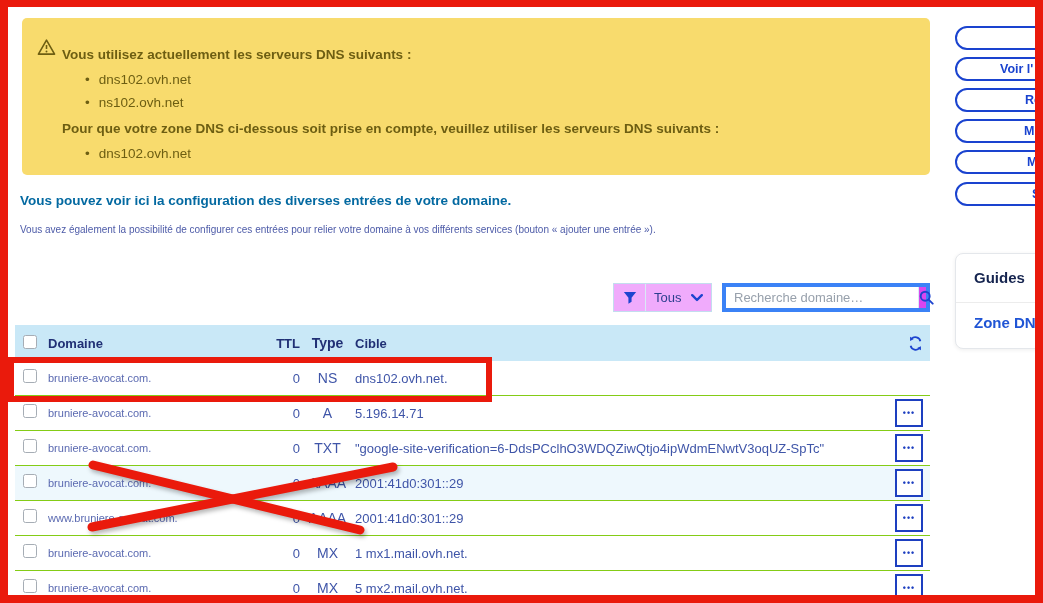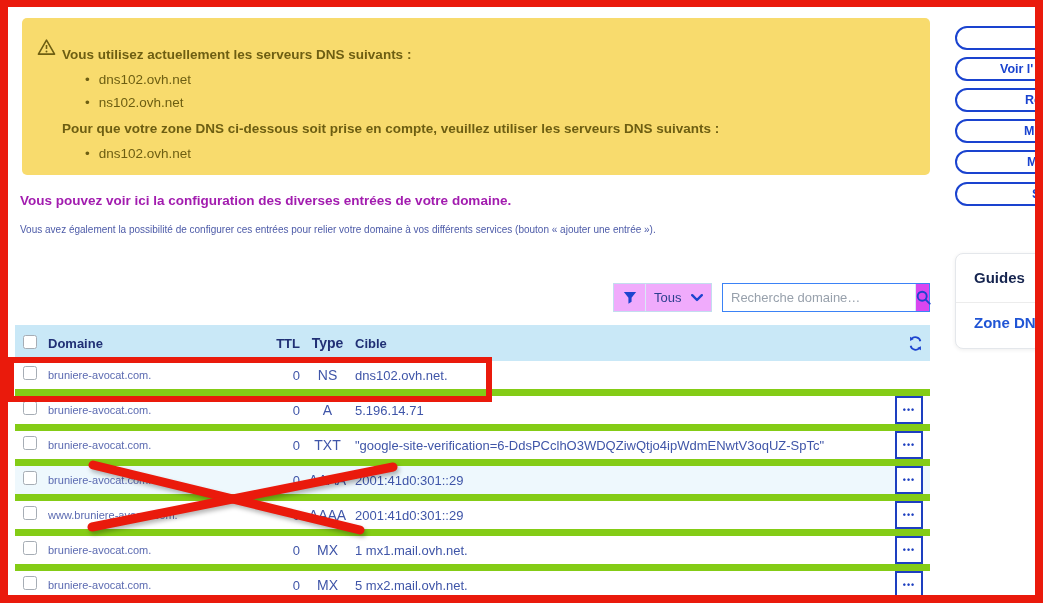--- a/index.html
+++ b/index.html
@@ -15,43 +15,43 @@
     background:#f8db6d; border-radius:5px; color:#6d5e12;
     font-size:13.5px; padding:21px 20px 0 40px;
   }
   .banner .warn-ico { position:absolute; left:15px; top:20px; width:19px; height:18px; }
   .banner .b-bold { font-weight:bold;margin-top:8px; }
   .banner .b-list { margin:6px 0 0 23px; }
   .banner .b-item { line-height:23px; }
   .banner .b-item::before { content:"•"; margin-right:9px; }
   .banner .b-line2 { margin-top:7px; }
   
-  .intro1 { position:absolute; left:20px; top:193px; font-size:13.5px; font-weight:bold; color:#a21caf; }
+  .intro1 { position:absolute; left:20px; top:193px; font-size:13.5px; font-weight:bold; color:#0369a1; }
   .intro2 { position:absolute; left:20px; top:224px; font-size:10px; color:#4d5ba8; }
   
   .filterbox {
     position:absolute; left:613px; top:283px; width:99px; height:29px;
     border:1px solid #c3ddee; background:#f0abfc; display:flex; align-items:stretch;
   }
   .filterbox .funnel-seg { width:32px; display:flex; align-items:center; justify-content:center; border-right:1px solid #d9eaf5; cursor:pointer; }
   .filterbox .sel-seg { flex:1; display:flex; align-items:center; padding:0 8px; cursor:pointer; }
   .filterbox .sel-label { font-size:13px; color:#2c3f8f; flex:1; }
   .searchbox {
     position:absolute; left:722px; top:283px; width:208px; height:29px;
-    border:1px solid #3b82f6; background:#d946ef; display:flex; align-items:stretch;
+    border:4px solid #3b82f6; background:#d946ef; display:flex; align-items:stretch;
   }
   .searchbox input {
     flex:1; border:none; outline:none; font-size:13px; padding:0 8px;
     font-family:"Liberation Sans",sans-serif; color:#33406e;
   }
   .searchbox input::placeholder { color:#98a1ac; opacity:1; }
   .searchbox .mag-seg { width:30px; display:flex; align-items:center; justify-content:center; border-left:1px solid #d9eaf5; cursor:pointer; }
   
   .dnstable { position:absolute; left:15px; top:325px; width:915px; }
-  .trow { display:flex; align-items:center; height:35px; border-bottom:7px solid #84cc16; background:#fff; }
+  .trow { display:flex; align-items:center; height:35px; border-bottom:1px solid #84cc16; background:#fff; }
   .trow.shaded { background:#eef8fd; }
   .thead { display:flex; align-items:center; height:36px; background:#c9e8f7; font-weight:bold; font-size:13px; color:#203075; border-bottom:none; }
   .col-cb   { width:33px; padding-left:8px; }
   .col-domain { width:207px; font-size:11px; color:#5b6ab1; }
   .thead .col-domain { font-size:13px; color:#203075; }
   .col-ttl  { width:45px; text-align:right; font-size:13px; color:#3f55a8; }
   .col-type { width:55px; text-align:center; font-size:14px; color:#3f55a8; }
   .col-cible{ flex:1; font-size:13px; color:#3f55a8; white-space:nowrap; overflow:hidden; }
   .col-act  { width:60px; display:flex; justify-content:flex-end; padding-right:7px; }
   .thead .col-ttl,.thead .col-type,.thead .col-cible { color:#203075; }

